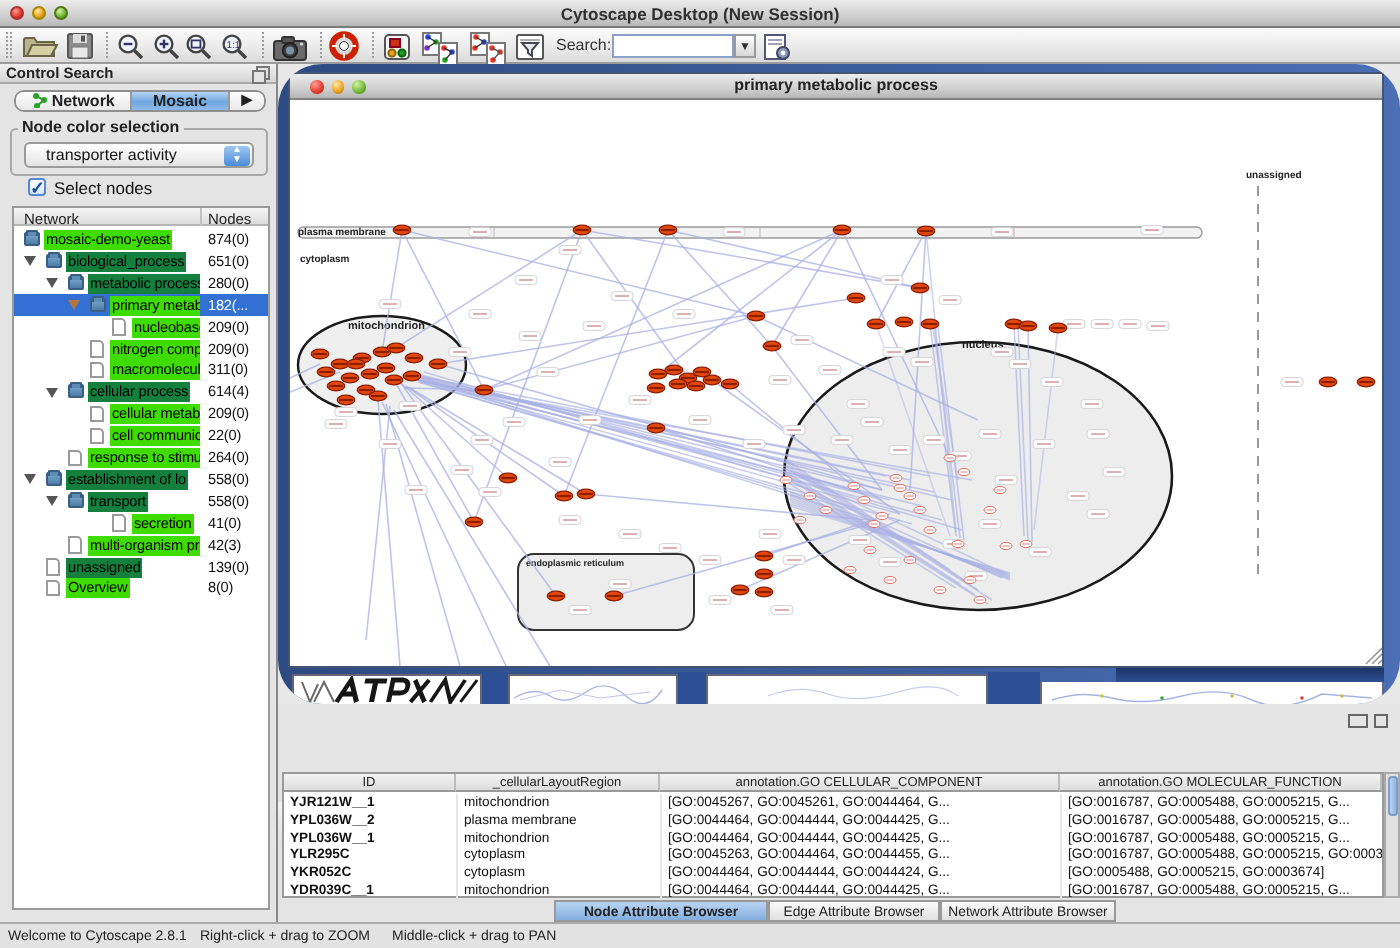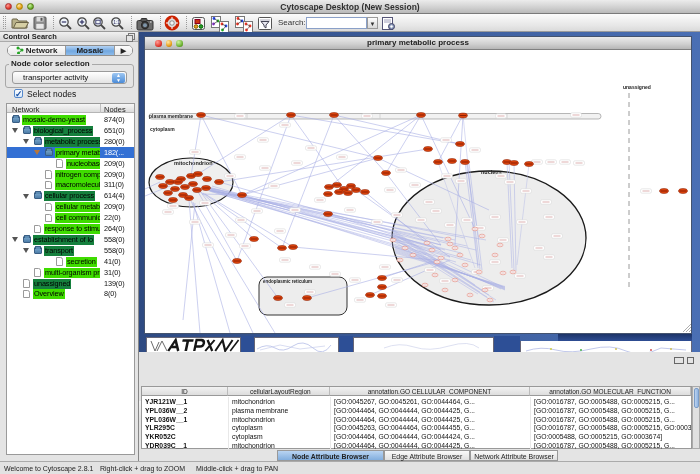--- a/index.html
+++ b/index.html
@@ -48,21 +48,21 @@
 .red{background:#15803d;}
 .selrow{background:#3370d4;}
 .selrow .cnt{color:#fff;}
 .tri{position:absolute;top:3px;width:0;height:0;border-left:3.5px solid transparent;border-right:3.5px solid transparent;border-top:5px solid #555;}
 .tri.orange{border-top-color:#b5763c;}
 .ficon{position:absolute;top:1.5px;width:8px;height:7px;background:linear-gradient(#7aa7cc,#4d7da8);border:1px solid #3a5f85;border-radius:1px;}
 .ficon:before{content:"";position:absolute;left:0;top:-2px;width:4px;height:2px;background:#5d8cb4;border:1px solid #3a5f85;border-bottom:none;border-radius:1px 1px 0 0;}
 .picon{position:absolute;top:1px;width:6.5px;height:8.5px;background:#fff;border:1px solid #9a9a9a;border-radius:0 2.5px 0 0;}
 
 
-#desktop{left:139px;top:32px;width:561px;height:320px;background:linear-gradient(90deg,#2e4a82,#4a6fb4);overflow:hidden;}
+#desktop{left:139px;top:32px;width:561px;height:320px;background:linear-gradient(90deg,#2e4a82,#4a6fb4);overflow:hidden;border-radius:22px;}
 #iwin{position:absolute;left:5px;top:4px;width:548px;height:298px;border:1px solid #44536e;background:#fff;}
 #iwin-tb{position:absolute;left:0;top:0;width:100%;height:13px;background:linear-gradient(#ececec,#cfcfcf 60%,#b6b6b6);border-bottom:1px solid #808080;}
 #iwin-tb .ttl{position:absolute;left:0;right:0;top:1px;text-align:center;font-size:8px;font-weight:bold;color:#222;}
 #iwin-tb .t1{left:10px;background:radial-gradient(circle at 35% 30%,#ff9d96,#e33b2e 60%,#a00e05);}
 #iwin-tb .t2{left:20.5px;background:radial-gradient(circle at 35% 30%,#ffe9a8,#e8a01c 60%,#a86a00);}
 #iwin-tb .t3{left:31px;background:radial-gradient(circle at 35% 30%,#d2f3a1,#6fb537 60%,#3c7400);}
 #iwin-tb .tl{top:3px;width:6.5px;height:6.5px;}
 #canvas{position:absolute;left:0;top:13px;width:546px;height:283px;background:#fff;}
 
 
@@ -304,21 +304,21 @@
           <div class="cnt">558(0)</div>
         </div>
         <div class="trow" style="top:152.2px">
           <div class="picon" style="left:49px"></div>
           <div class="lbl green" style="left:59px;max-width:34px">secretion</div>
           <div class="cnt">41(0)</div>
         </div>
         <div class="trow" style="top:163.1px">
           <div class="picon" style="left:27px"></div>
           <div class="lbl green" style="left:37px;max-width:56px">multi-organism pro</div>
-          <div class="cnt">31(0)</div>
+          <div class="cnt">42(3)</div>
         </div>
         <div class="trow" style="top:174.0px">
           <div class="picon" style="left:16px"></div>
           <div class="lbl red" style="left:26px;max-width:67px">unassigned</div>
           <div class="cnt">139(0)</div>
         </div>
         <div class="trow" style="top:184.9px">
           <div class="picon" style="left:16px"></div>
           <div class="lbl green" style="left:26px;max-width:67px">Overview</div>
           <div class="cnt">8(0)</div>

